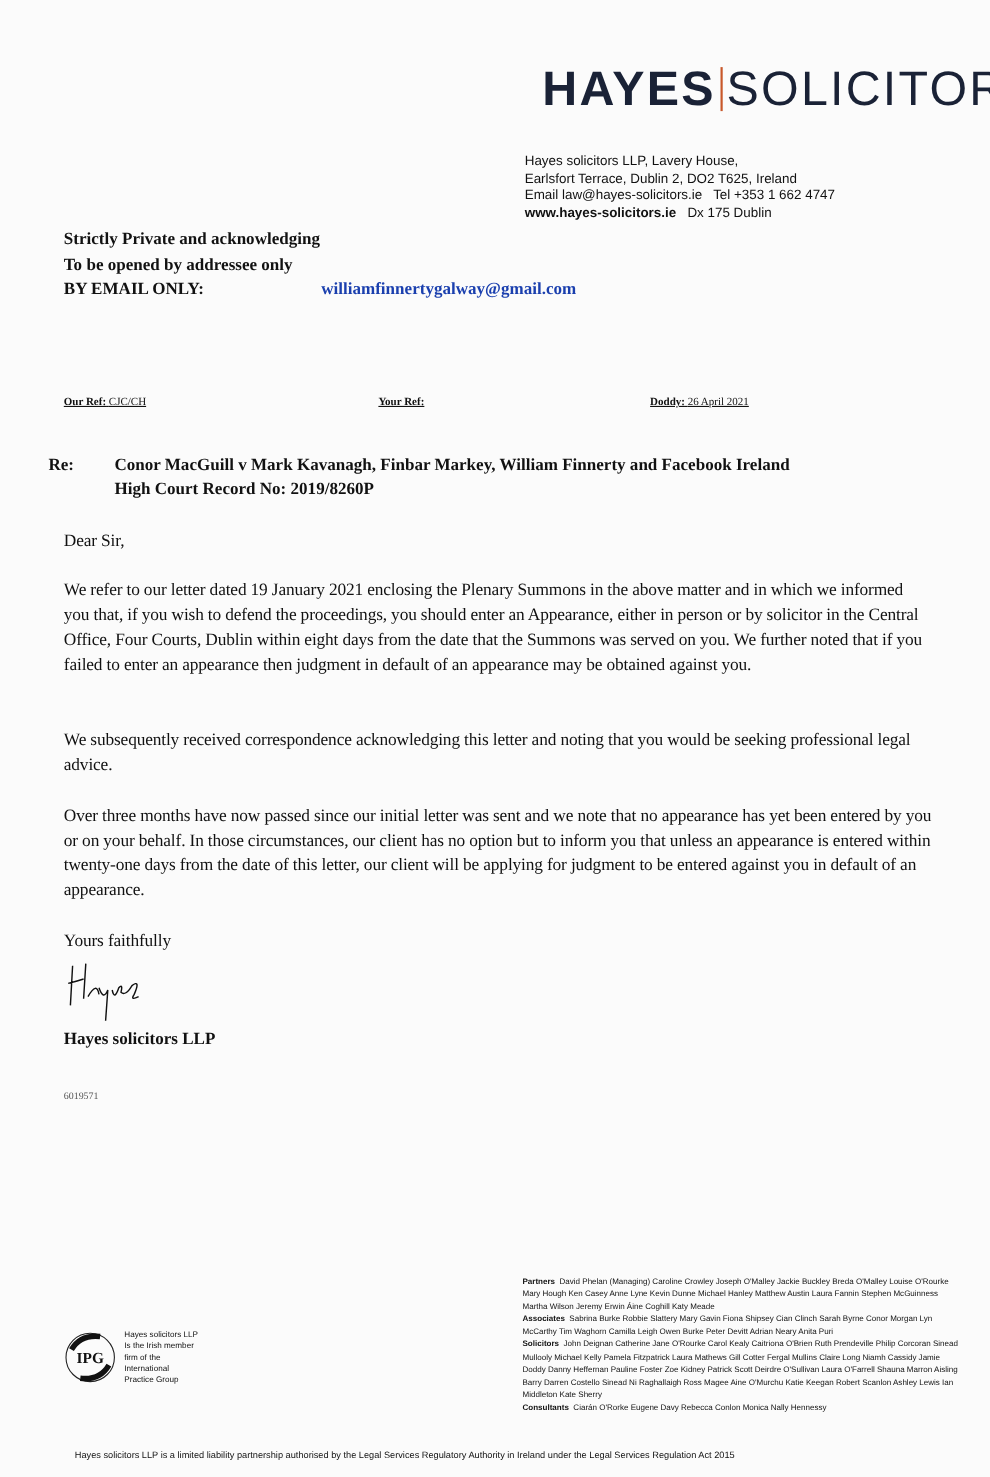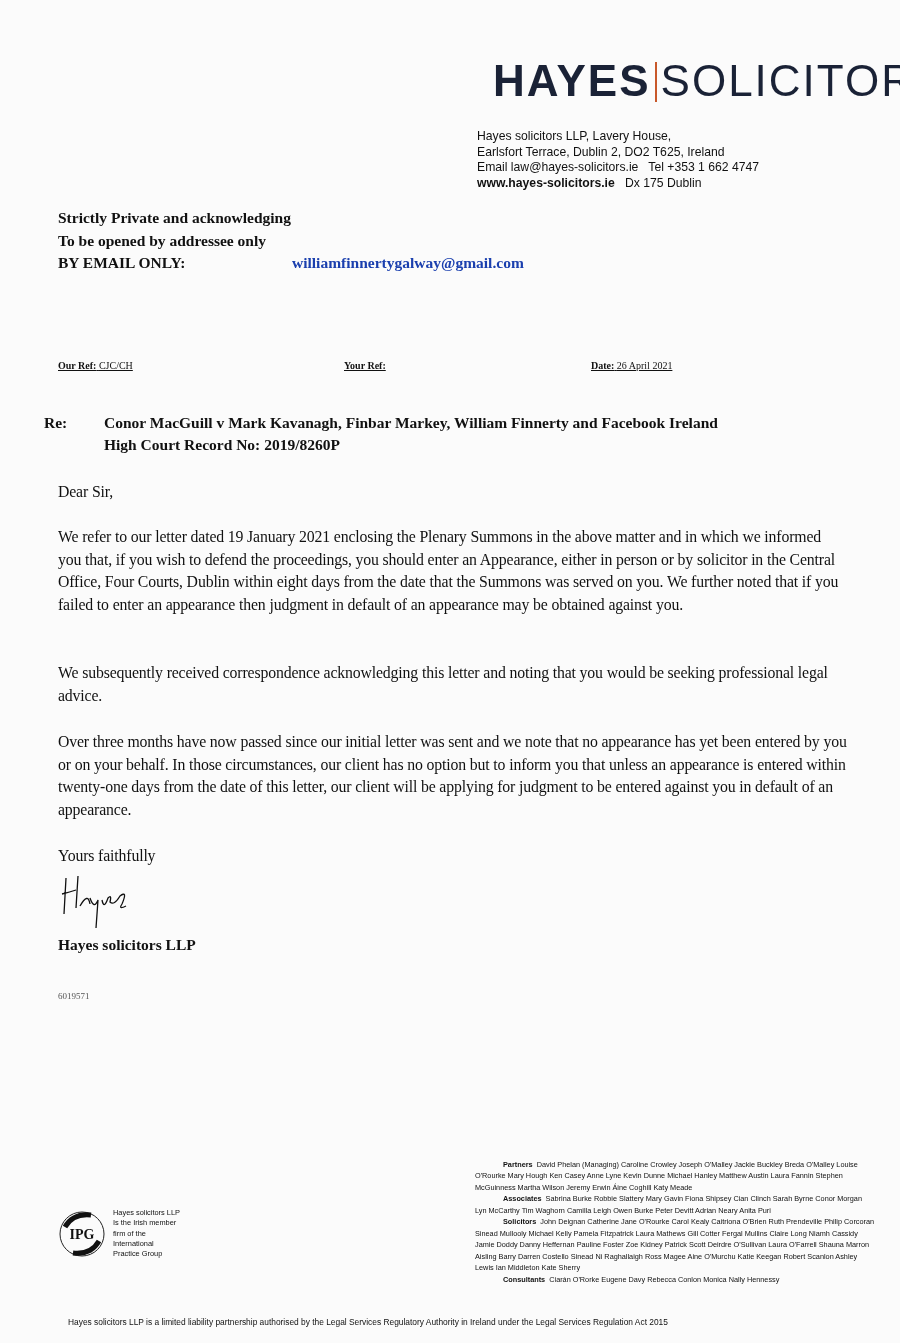--- a/index.html
+++ b/index.html
@@ -10,21 +10,21 @@
   }
   .abs { position: absolute; }
   .logo {
     left: 493px; top: 56px; font-family: "Liberation Sans", sans-serif;
     font-size: 44px; letter-spacing: 2px; color: #1a2236; white-space: nowrap;
   }
   .logo .b { font-weight: bold; }
   .logo .bar { display: inline-block; width: 2px; height: 40px; background: #c8582a; vertical-align: -6px; margin: 0 4px; }
   .logo .l { font-weight: normal; }
   .addr {
-    left: 477px; top: 129px; font-family: "Liberation Sans", sans-serif;
+    left: 477px; top: 139px; font-family: "Liberation Sans", sans-serif;
     font-size: 12.2px; line-height: 15.5px; color: #111;
   }
   .addr .web { font-weight: bold; }
   .bold { font-weight: bold; }
   .hdrblock { left: 58px; top: 207px; font-size: 15.5px; line-height: 22.5px; }
   .email-link { color: #1a3fae; font-weight: bold; }
   .refs { top: 360px; font-size: 10px; text-decoration: underline; }
   .re { left: 44px; top: 412px; font-size: 15.5px; line-height: 22px; font-weight: bold; }
   .re .lbl { display: inline-block; width: 60px; }
   .re .line2 { padding-left: 60px; }
@@ -34,21 +34,21 @@
   }
   .sig { left: 58px; top: 870px; }
   .sig-name { left: 58px; top: 936px; font-size: 15.5px; font-weight: bold; }
   .docnum { left: 58px; top: 991px; font-size: 9px; color: #555; }
   .ipg-logo { left: 55px; top: 1207px; }
   .ipg-text { left: 113px; top: 1208px; font-family: "Liberation Sans", sans-serif; font-size: 7.4px; line-height: 10.3px; }
   .people {
     left: 475px; top: 1159px; width: 400px; font-family: "Liberation Sans", sans-serif;
     font-size: 7.3px; line-height: 11.45px; color: #111;
   }
-  .people .cat { font-weight: bold; margin-left: 28px; }
+  .people .cat { font-weight: bold; }
   .footer-line {
     left: 68px; top: 1317px; font-family: "Liberation Sans", sans-serif; font-size: 8.4px;
     white-space: nowrap;
   }
 </style>
 </head>
 <body>
 
 <div class="abs logo">
   <span class="b">HAYES</span><span class="bar"></span><span class="l">SOLICITORS</span>
@@ -71,21 +71,21 @@
 
 <div class="abs refs" style="left:58px">
   <span class="bold">Our Ref:</span>
   <span>CJC/CH</span>
 </div>
 <div class="abs refs" style="left:344px">
   <span class="bold">Your Ref:</span>
   <span></span>
 </div>
 <div class="abs refs" style="left:591px">
-  <span class="bold">Date:</span>
+  <span class="bold">Doddy:</span>
   <span>26 April 2021</span>
 </div>
 
 <div class="abs re">
   <div><span class="lbl">Re:</span><span>Conor MacGuill v Mark Kavanagh, Finbar Markey, William Finnerty and Facebook Ireland</span></div>
   <div class="line2">High Court Record No: 2019/8260P</div>
 </div>
 
 <div class="abs body-text" style="top:481px">Dear Sir,</div>
 <div class="abs body-text" style="top:526px">We refer to our letter dated 19 January 2021 enclosing the Plenary Summons in the above matter and in which we informed you that, if you wish to defend the proceedings, you should enter an Appearance, either in person or by solicitor in the Central Office, Four Courts, Dublin within eight days from the date that the Summons was served on you.  We further noted that if you failed to enter an appearance then judgment in default of an appearance may be obtained against you.</div>

